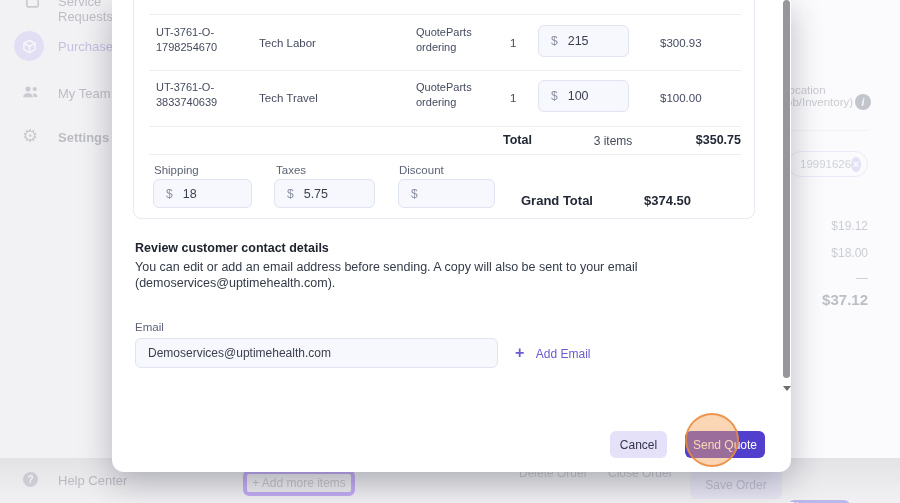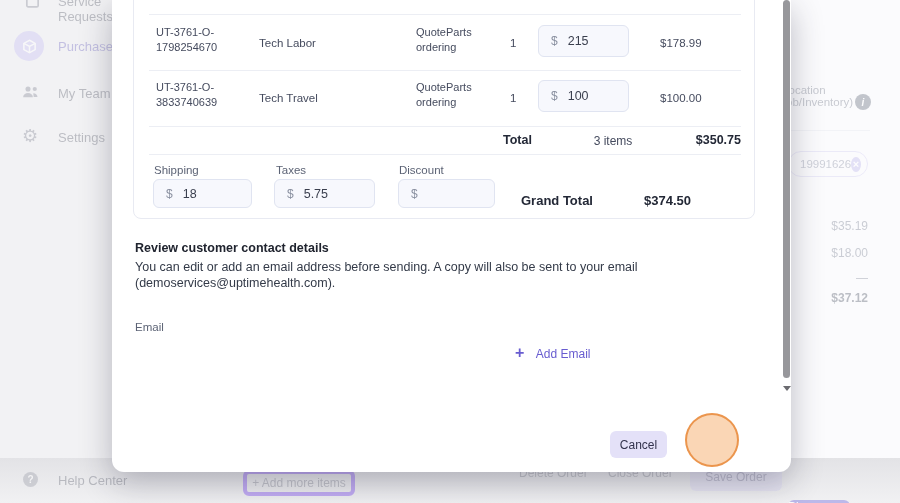--- a/index.html
+++ b/index.html
@@ -17,33 +17,33 @@
 
   .side-label { font-size:13px; color:#7c7f8a; }
   .side-label.active { color:#8b84cc; }
   .icon-circle { width:30px; height:30px; border-radius:50%; background:#cfc9f4;
                  display:flex; align-items:center; justify-content:center; }
   .mini-circle { border-radius:50%; color:#fff; display:flex; align-items:center;
                  justify-content:center; font-size:10px; font-weight:bold; }
 
   .bg-text { font-size:11.5px; color:#8a8f9c; }
   .bg-val { font-size:12px; color:#8f95a3; text-align:right; width:80px; }
-  .bg-val.bold { font-weight:bold; color:#6f7582; font-size:12px; }
+  .bg-val.bold { font-weight:bold; color:#6f7582; font-size:15px; }
   .chip { width:80px; height:26px; border:1px solid #d9d6f3; background:#fcfbff;
           border-radius:13px; display:flex; align-items:center; padding:0 6px 0 11px;
           justify-content:space-between; }
   .chip-text { font-size:11.5px; color:#9aa0b0; }
   .hr-bg { height:1px; background:#e6e8ef; }
 
   .ghost-btn { border:4px solid #8b5cf6; border-radius:6px; background:transparent;
                font-size:12px; color:#8f919d; display:flex; align-items:center;
                justify-content:center; }
   .ghost-text { font-size:12px; color:#7d808c; }
   .save-ghost { background:#dcd9f3; border-radius:6px; color:#8886a8; font-size:12px;
-                display:flex; align-items:center; justify-content:center; }
+                display:flex; align-items:center; justify-content:center;margin-top:8px; }
   .place-btn { background:#b7b3ea; border-radius:6px; color:#fdfdff; font-size:12px;
                display:flex; align-items:center; justify-content:center; }
 
   
   .modal { left:112px; top:0; width:679px; height:472px; background:#fff;
            border-radius:0 0 12px 12px; box-shadow:0 10px 32px rgba(35,35,60,.30);
            z-index:10; }
   .card { left:21px; top:-12px; width:622px; height:231px; background:#fff;
           border:1px solid #e8eaf2; border-radius:8px; }
   .divider { height:1px; background:#eceef4; left:36px; width:592px; }
@@ -111,41 +111,41 @@
           <circle cx="17" cy="6" r="2.8" fill="#9a9ca8"></circle>
           <path d="M1.5 17c0-3.6 2.9-5.8 6.5-5.8s6.5 2.2 6.5 5.8z" fill="#9a9ca8"></path>
           <path d="M15 11.5c3 0 5.6 1.9 5.6 5h-5" fill="#9a9ca8"></path>
         </svg>
     </span>
     <span class="side-label abs" style="left:58px;top:6px;">My Team</span>
   </div>
 
   <div class="abs dim" style="left:0;top:124px;width:112px;height:28px;">
     <span class="abs" style="left:22px;top:1px;font-size:18px;color:#9a9ca8;">⚙</span>
-    <span class="side-label abs" style="left:58px;top:6px;">Settings</span>
+    <span class="side-label abs" style="left:58px;top:6px;font-weight:bold;">Settings</span>
   </div>
 
   <div class="abs dim" style="left:0;top:470px;width:150px;height:24px;">
     <span class="mini-circle abs" style="left:23px;top:2px;width:15px;height:15px;background:#a7a9b3;">?</span>
     <span class="side-label abs" style="left:58px;top:3px;">Help Center</span>
   </div>
 
   <div class="abs dim" style="left:786px;top:84px;width:110px;height:32px;">
     <div class="bg-text">location</div>
     <div class="bg-text">ob/Inventory)</div>
   </div>
   <span class="mini-circle abs dim" style="left:855px;top:94px;width:16px;height:16px;background:#7e8491;font-style:italic;">i</span>
   <div class="abs dim hr-bg" style="left:788px;top:130px;width:82px;"></div>
 
   <div class="abs dim chip" style="left:788px;top:151px;">
     <span class="chip-text">19991626</span>
     <span class="mini-circle" style="width:15px;height:15px;background:#c7c2ee;font-size:11px;">×</span>
   </div>
 
-  <div class="abs dim bg-val" style="left:788px;top:219px;">$35.19</div>
+  <div class="abs dim bg-val" style="left:788px;top:219px;">$19.12</div>
   <div class="abs dim bg-val" style="left:788px;top:246px;">$18.00</div>
   <div class="abs dim bg-val" style="left:788px;top:271px;">—</div>
   <div class="abs dim bg-val bold" style="left:788px;top:291px;">$37.12</div>
 
   <div class="abs dim ghost-btn" style="left:243px;top:470px;width:112px;height:26px;">
     <span>+  Add more items</span>
   </div>
   <div class="abs dim-more ghost-text" style="left:519px;top:466px;">Delete Order</div>
   <div class="abs dim-more ghost-text" style="left:608px;top:466px;">Close Order</div>
   <div class="abs dim save-ghost" style="left:690px;top:463px;width:92px;height:28px;">
@@ -166,21 +166,21 @@
           <div>UT-3761-O-</div>
             <div>1798254670</div>
         </div>
         <div class="abs cell" style="left:125px;top:47px;">Tech Labor</div>
         <div class="abs cell small" style="left:282px;top:36px;width:64px;">QuoteParts ordering</div>
         <div class="abs cell" style="left:376px;top:47px;">1</div>
         <div class="abs money-input" style="left:404px;top:36px;width:91px;height:32px;">
           <span class="cur">$</span>
           <span class="val">215</span>
         </div>
-        <div class="abs cell" style="left:526px;top:47px;">$178.99</div>
+        <div class="abs cell" style="left:526px;top:47px;">$300.93</div>
       </div>
 
       <div class="abs divider" style="left:15px;width:592px;top:81px;"></div>
 
       <div>
         <div class="abs cell small" style="left:22px;top:91px;width:82px;">
           <div>UT-3761-O-</div>
             <div>3833740639</div>
         </div>
         <div class="abs cell" style="left:125px;top:102px;">Tech Travel</div>
@@ -221,27 +221,33 @@
 
       <div class="abs cell bold" style="left:387px;top:203px;font-size:13px;">Grand Total</div>
       <div class="abs cell bold" style="left:510px;top:203px;font-size:13px;">$374.50</div>
     </div>
 
     <div class="abs section-head" style="left:23px;top:241px;">Review customer contact details</div>
     <div class="abs section-body" style="left:23px;top:275px;">(demoservices@uptimehealth.com).</div>
     <div class="abs section-body" style="left:23px;top:259px;">You can edit or add an email address before sending. A copy will also be sent to your email</div>
 
     <div class="abs email-label" style="left:23px;top:321px;">Email</div>
+    <div class="abs money-input" style="left:23px;top:338px;width:363px;height:30px;">
+      <span class="val" style="margin-left:12px;font-size:12px;">Demoservices@uptimehealth.com</span>
+    </div>
     <div class="abs" style="left:403px;top:344px;">
       <span class="plus">+</span>
       <span class="link" style="margin-left:7px;">Add Email</span>
     </div>
 
     <div class="abs btn btn-cancel" style="left:498px;top:431px;width:57px;height:27px;">
       <span>Cancel</span>
     </div>
+    <div class="abs btn btn-send" style="left:573px;top:431px;width:80px;height:27px;">
+      <span>Send Quote</span>
+    </div>
     <div class="abs highlight-ring" style="left:573px;top:413px;"></div>
   </div>
 
   <div class="abs scroll-thumb"></div>
   <div class="abs scroll-arrow"></div>
 
 </div>
 
 </body></html>

